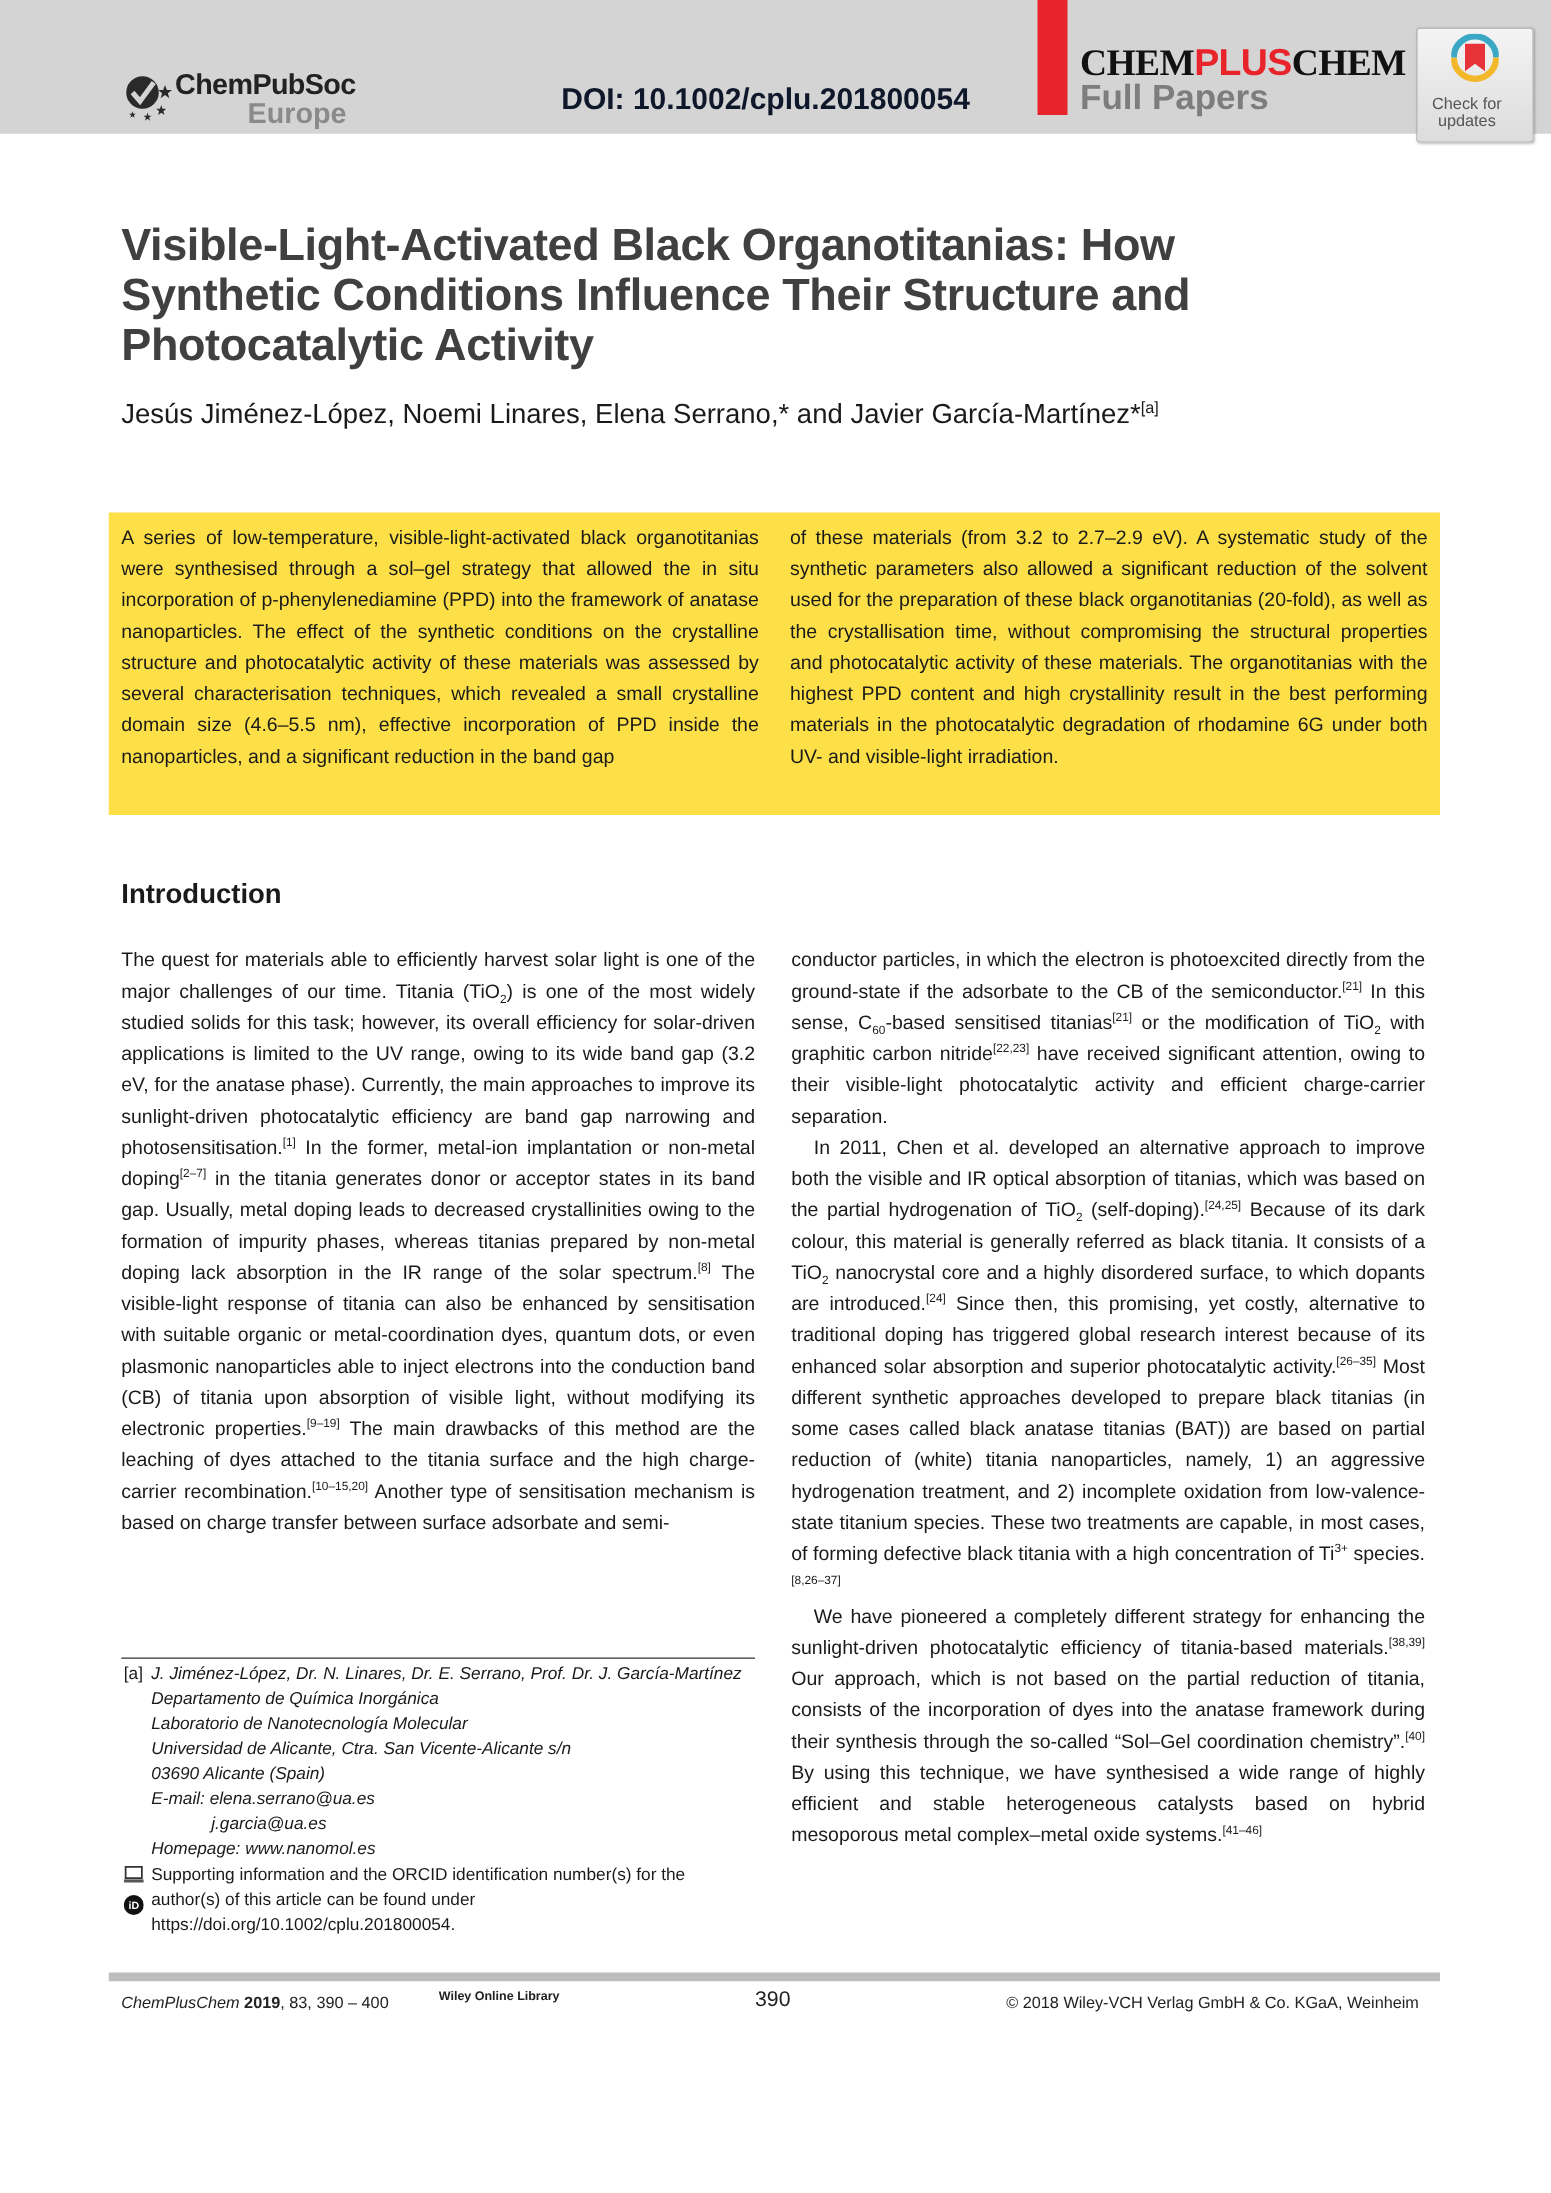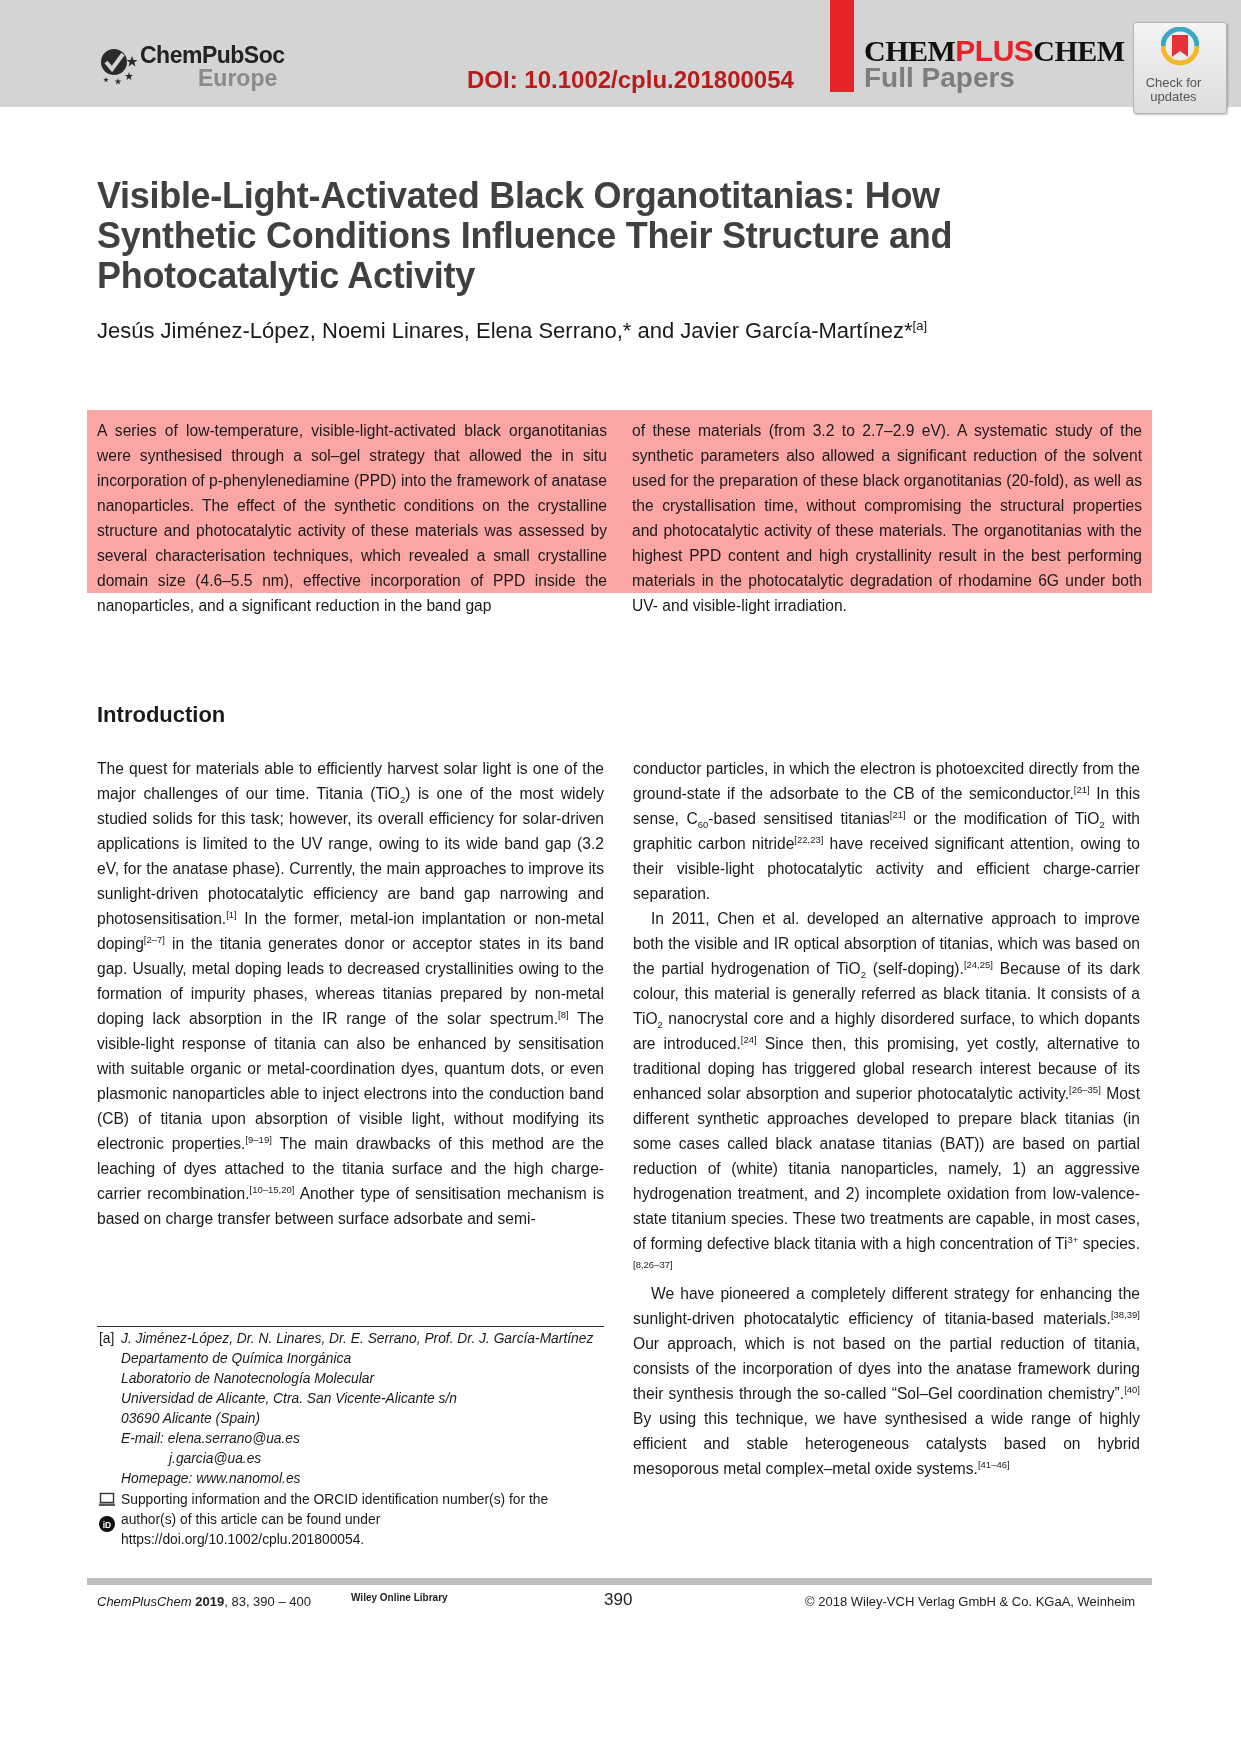--- a/index.html
+++ b/index.html
@@ -1,34 +1,34 @@
 <!DOCTYPE html>
 <html><head>
 <meta charset="utf-8">
 <style>
   html, body { margin:0; padding:0; }
   body { width:1241px; height:1754px; background:#ffffff; position:relative; overflow:hidden;
          font-family:"Liberation Sans", "DejaVu Sans", sans-serif; color:#1a1a1a; }
   .header { position:absolute; left:0; top:0; width:1241px; height:107px; background:#d4d4d4; }
-  .logo { position:absolute; left:96px; top:40px; width:190px; height:52px;text-decoration:underline; }
+  .logo { position:absolute; left:96px; top:52px; width:190px; height:52px;text-decoration:underline; }
   .logo-icon { position:absolute; left:0; top:2px; width:44px; height:44px; }
   .logo-text-1 { position:absolute; left:44px; top:2px; font-size:23px; font-weight:bold; color:#222; letter-spacing:-0.5px; }
   .logo-text-2 { position:absolute; left:102px; top:25px; font-size:23px; font-weight:bold; color:#8a8a8a; }
-  .doi { position:absolute; left:467px; top:66px; font-size:24px; font-weight:bold; color:#b91c1c; }
+  .doi { position:absolute; left:449px; top:66px; font-size:24px; font-weight:bold; color:#0f172a; }
   .red-bar { position:absolute; left:830px; top:0; width:24px; height:92px; background:#e8232a; }
   .journal { position:absolute; left:864px; top:34px; font-family:"Liberation Serif", serif; font-size:30px; font-weight:bold; color:#111; letter-spacing:-0.5px; white-space:nowrap; width:268px; overflow:hidden; }
   .journal .plus { color:#e8232a; font-family:"Liberation Sans", sans-serif; }
   .full-papers { position:absolute; left:864px; top:62px; font-size:28px; font-weight:bold; color:#7d7d7d; }
   .cfu { position:absolute; left:1133px; top:22px; width:92px; height:90px; background:linear-gradient(#f4f4f4,#dcdcdc); border:1px solid #b5b5b5; border-radius:3px; box-shadow:1px 1px 2px rgba(0,0,0,0.25); }
   .cfu svg { position:absolute; left:27px; top:4px; }
   .cfu-text { position:absolute; left:0; top:53px; width:79px; text-align:center; font-size:13px; line-height:14px; color:#555; }
   .title { position:absolute; left:97px; top:176px; width:1000px; font-size:36px; line-height:40px; font-weight:bold; color:#404040; letter-spacing:-0.3px; }
   .authors { position:absolute; left:97px; top:318px; font-size:22px; color:#1a1a1a; }
   .authors sup { font-size:13px; }
-  .abstract { position:absolute; left:87px; top:410px; width:1065px; height:183px; background:#fca5a5; }
+  .abstract { position:absolute; left:87px; top:410px; width:1065px; height:242px; background:#fde047; }
   .abs-col { position:absolute; top:8px; width:510px; font-size:15.6px; line-height:25px; text-align:justify; color:#1a1a1a; }
   .abs-col.left { left:10px; }
   .abs-col.right { left:545px; }
   .section-h { position:absolute; left:97px; top:702px; font-size:22px; font-weight:bold; color:#1a1a1a; }
   .col { position:absolute; width:507px; font-size:15.6px; line-height:25px; text-align:justify; color:#1a1a1a; }
   .col p { margin:0; }
   .col .indent { text-indent:18px; }
   .col sup { font-size:9.5px; line-height:0; }
   .col sub { font-size:9.5px; line-height:0; }
   .col-left { left:97px; top:756px; }

